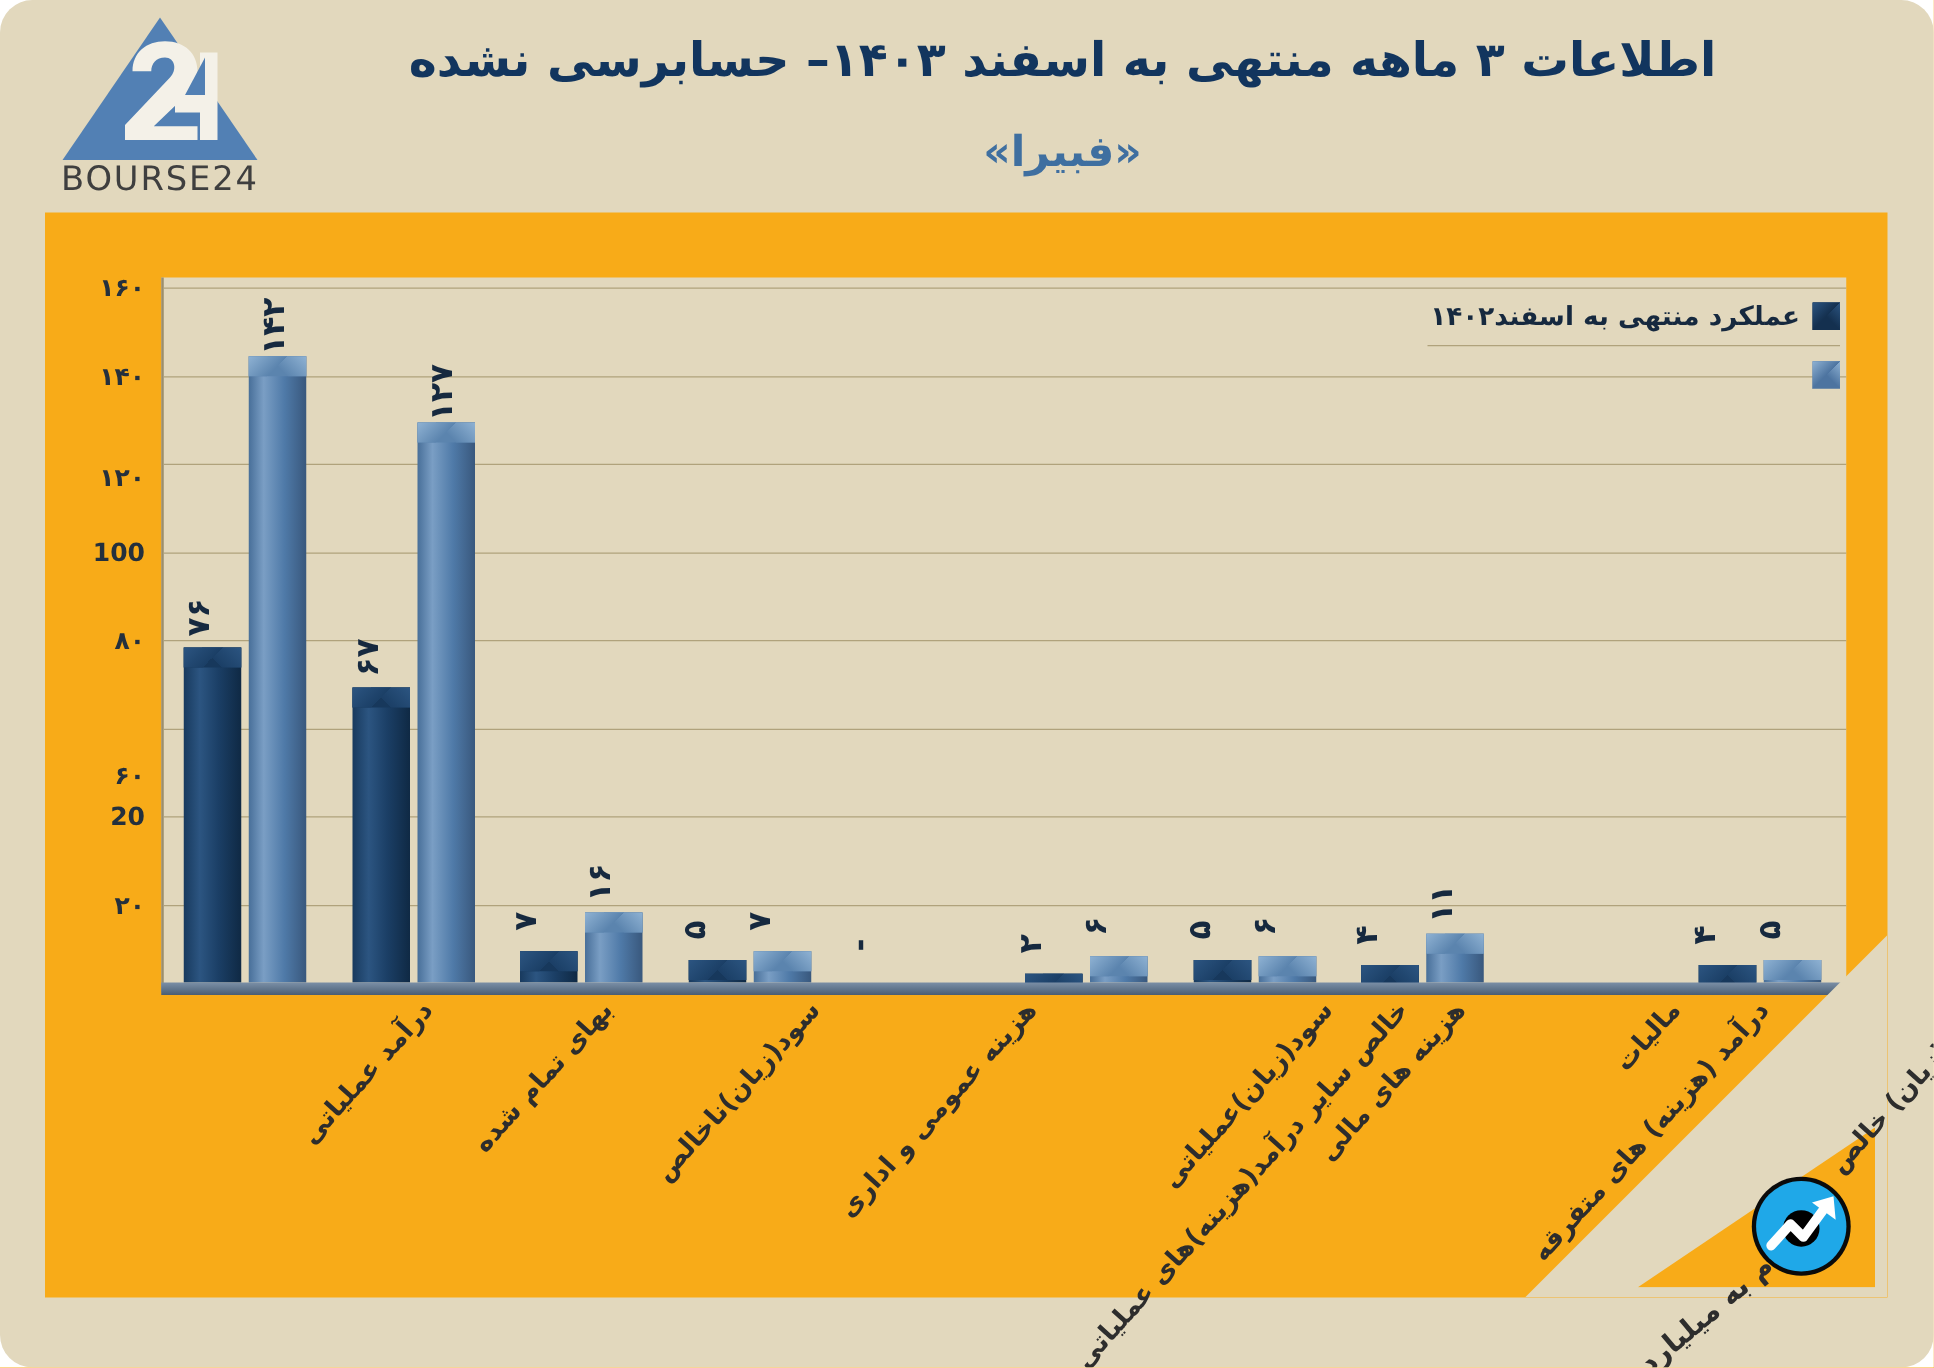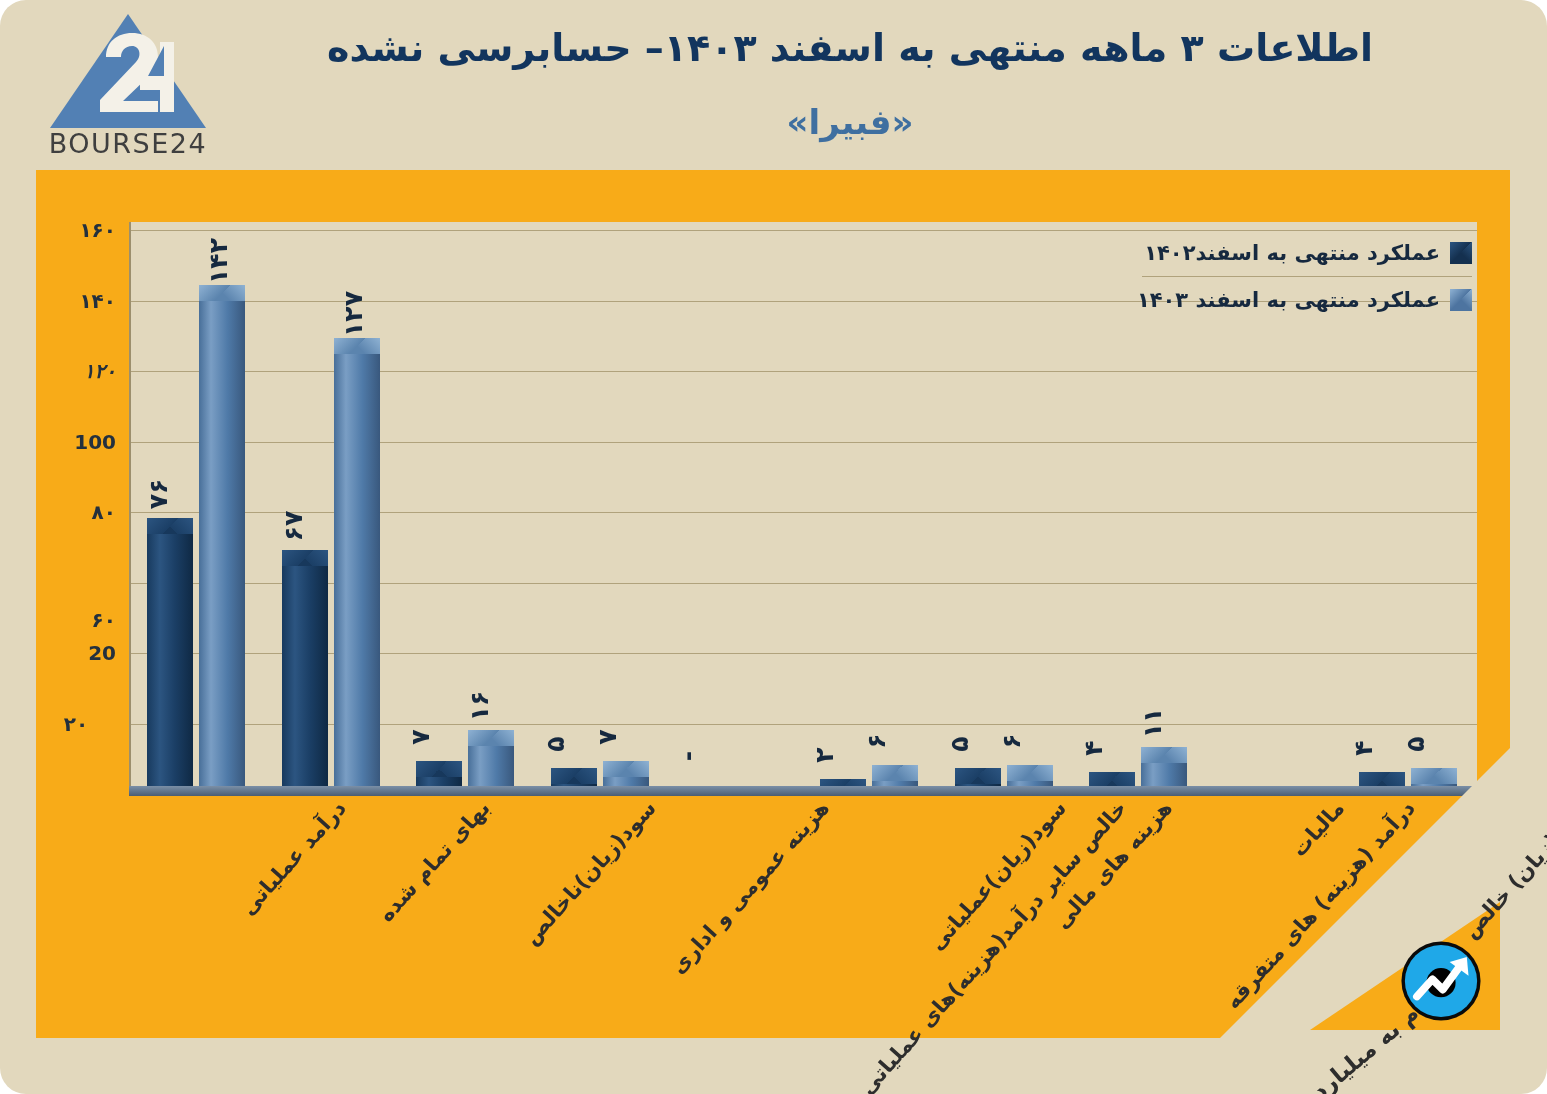--- a/index.html
+++ b/index.html
@@ -163,26 +163,26 @@
   </div>
 
   <div class="title">اطلاعات ۳ ماهه منتهی به اسفند  ۱۴۰۳– حسابرسی نشده</div>
   <div class="subtitle">«فبیرا»</div>
 
   <div class="orange">
 
     <div class="ylabels" id="ylabels">
         <div class="ytick" style="top: 20px;">۱۶۰</div>
         <div class="ytick" style="top: 90.5px;">۱۴۰</div>
-        <div class="ytick" style="top: 161px; font-style: italic;">۱۲۰</div>
+        <div class="ytick" style="top: 172px;">۱۲۰</div>
         <div class="ytick" style="top: 231.5px;">100</div>
         <div class="ytick" style="top: 302px;">۸۰</div>
         <div class="ytick" style="top: 372.5px; margin-top: 37px;">۶۰</div>
         <div class="ytick" style="top: 443px;">20</div>
-        <div class="ytick" style="top: 513.5px; text-align: center;">۲۰</div>
+        <div class="ytick" style="top: 513.5px;">۲۰</div>
       </div>
 
     <div class="plot">
       <div id="gridlines">
           <div class="gridline" style="top: 8px;"></div>
           <div class="gridline" style="top: 78.5px;"></div>
           <div class="gridline" style="top: 149px;"></div>
           <div class="gridline" style="top: 219.5px;"></div>
           <div class="gridline" style="top: 290px;"></div>
           <div class="gridline" style="top: 360.5px;"></div>
@@ -297,21 +297,20 @@
     <div class="baseline"></div>
 
     <div class="legend">
       <div class="legend-row">
         <span class="legend-sw dark"></span>
         <span class="legend-label">عملکرد منتهی به اسفند۱۴۰۲</span>
       </div>
       <div class="legend-sep"></div>
       <div class="legend-row">
         <span class="legend-sw light"></span>
-        <span class="legend-label">عملکرد منتهی به اسفند ۱۴۰۳</span>
       </div>
     </div>
 
     <div class="corner-fold"></div>
     <div class="corner-orange"></div>
     <div class="footnote">ارقام به میلیارد تومان</div>
     <svg class="circle-logo" viewBox="0 0 100 100">
       <circle cx="50" cy="50" r="46" fill="#0a0a0a"></circle>
       <circle cx="50" cy="50" r="42" fill="#1fa8e8"></circle>
       <circle cx="50" cy="52" r="17" fill="#000"></circle>

